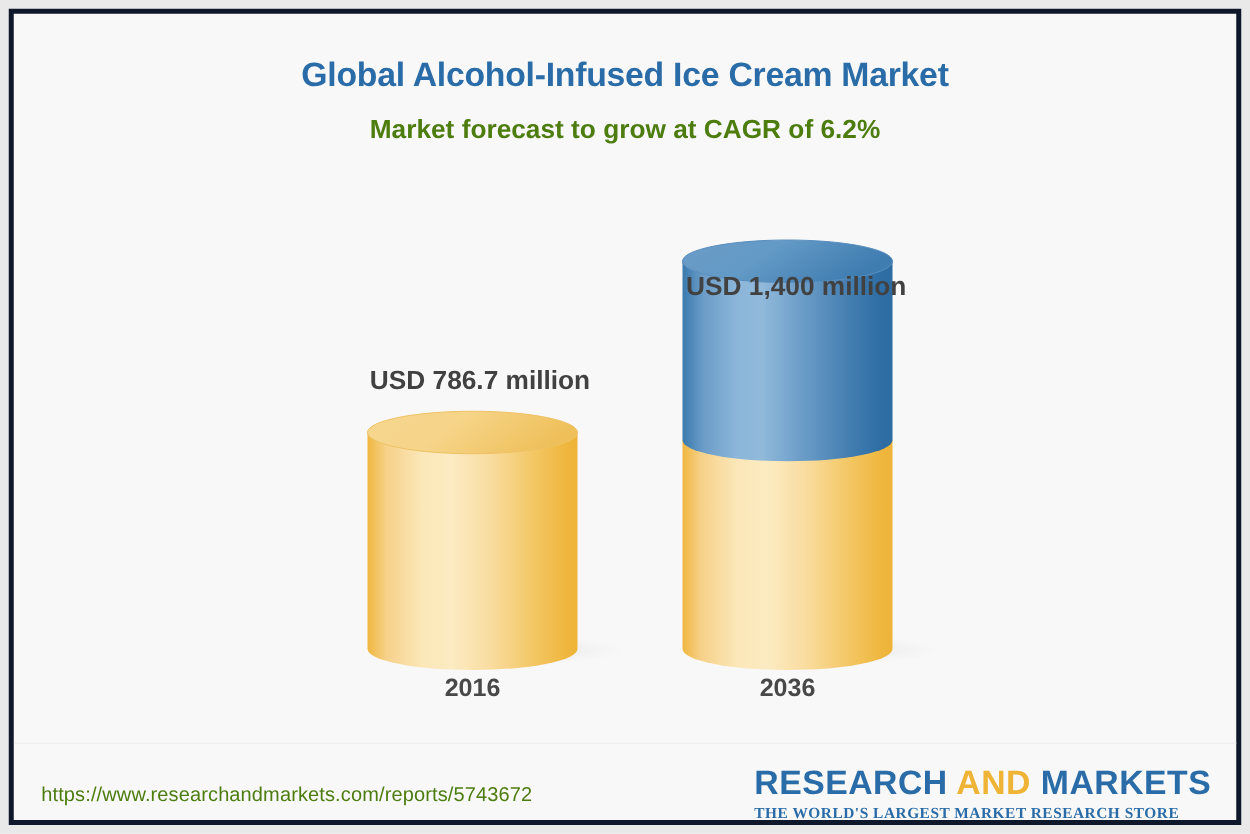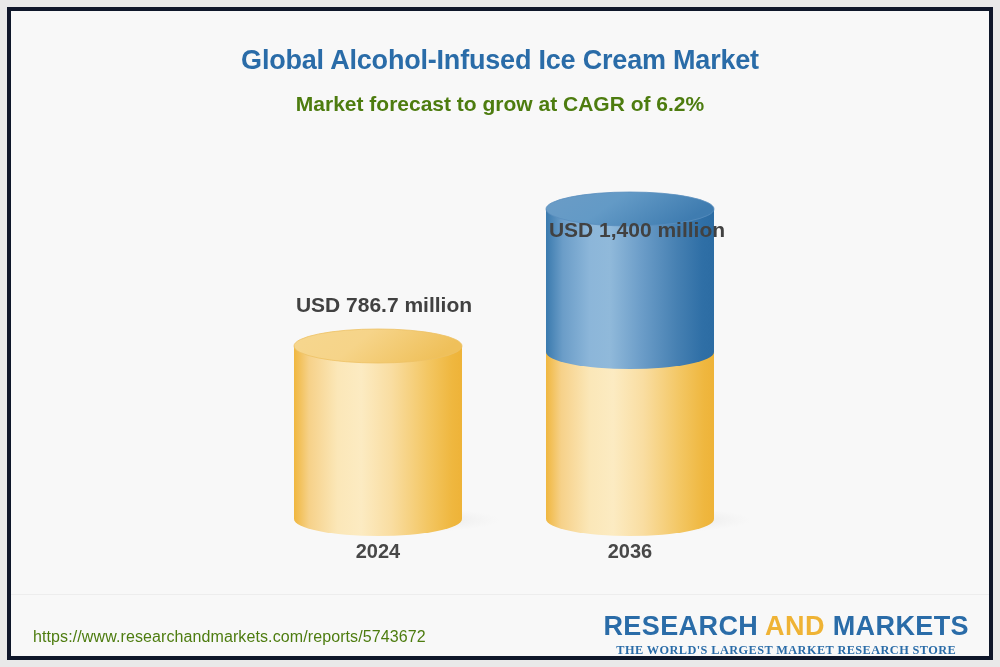--- a/index.html
+++ b/index.html
@@ -107,21 +107,21 @@
     top: 617px;
     font-size: 16px;
     color: #8d8d8d;
     letter-spacing: 0.1px;
     white-space: nowrap;
   }
   .brand-logo {
     position: absolute;
     right: 20px;
     top: 600px;
-    text-align: center;
+    text-align: left;
   }
   .brand-wordmark {
     font-size: 27px;
     font-weight: bold;
     color: #2a6ca8;
     letter-spacing: 0.4px;
     line-height: 30px;
     white-space: nowrap;
   }
   .brand-wordmark .brand-and {
@@ -213,21 +213,21 @@
         <path d="M 542 205 L 542 348 A 84 17 0 0 0 710 348 L 710 205 Z" fill="url(#gradBlueBody)"></path>
 
         <ellipse cx="626" cy="205" rx="84" ry="17" fill="url(#gradBlueTop)"></ellipse>
         <ellipse cx="626" cy="205" rx="84" ry="17" fill="none" stroke="#598ebe" stroke-width="0.8"></ellipse>
       </g>
     </svg>
 
     <div class="value-label value-label-2021">USD 786.7 million</div>
     <div class="value-label value-label-2031">USD 1,400 million</div>
 
-    <div class="category-label category-label-2021">2024</div>
+    <div class="category-label category-label-2021">2016</div>
     <div class="category-label category-label-2031">2036</div>
   </div>
 
   <div class="footer-divider"></div>
 
   <a class="report-url" href="#" style="text-decoration:none;color:#4d7c0f;">https://www.researchandmarkets.com/reports/5743672</a>
 
   <div class="brand-logo">
     <div class="brand-wordmark">
       <span>RESEARCH </span><span class="brand-and">AND</span><span> MARKETS</span>

